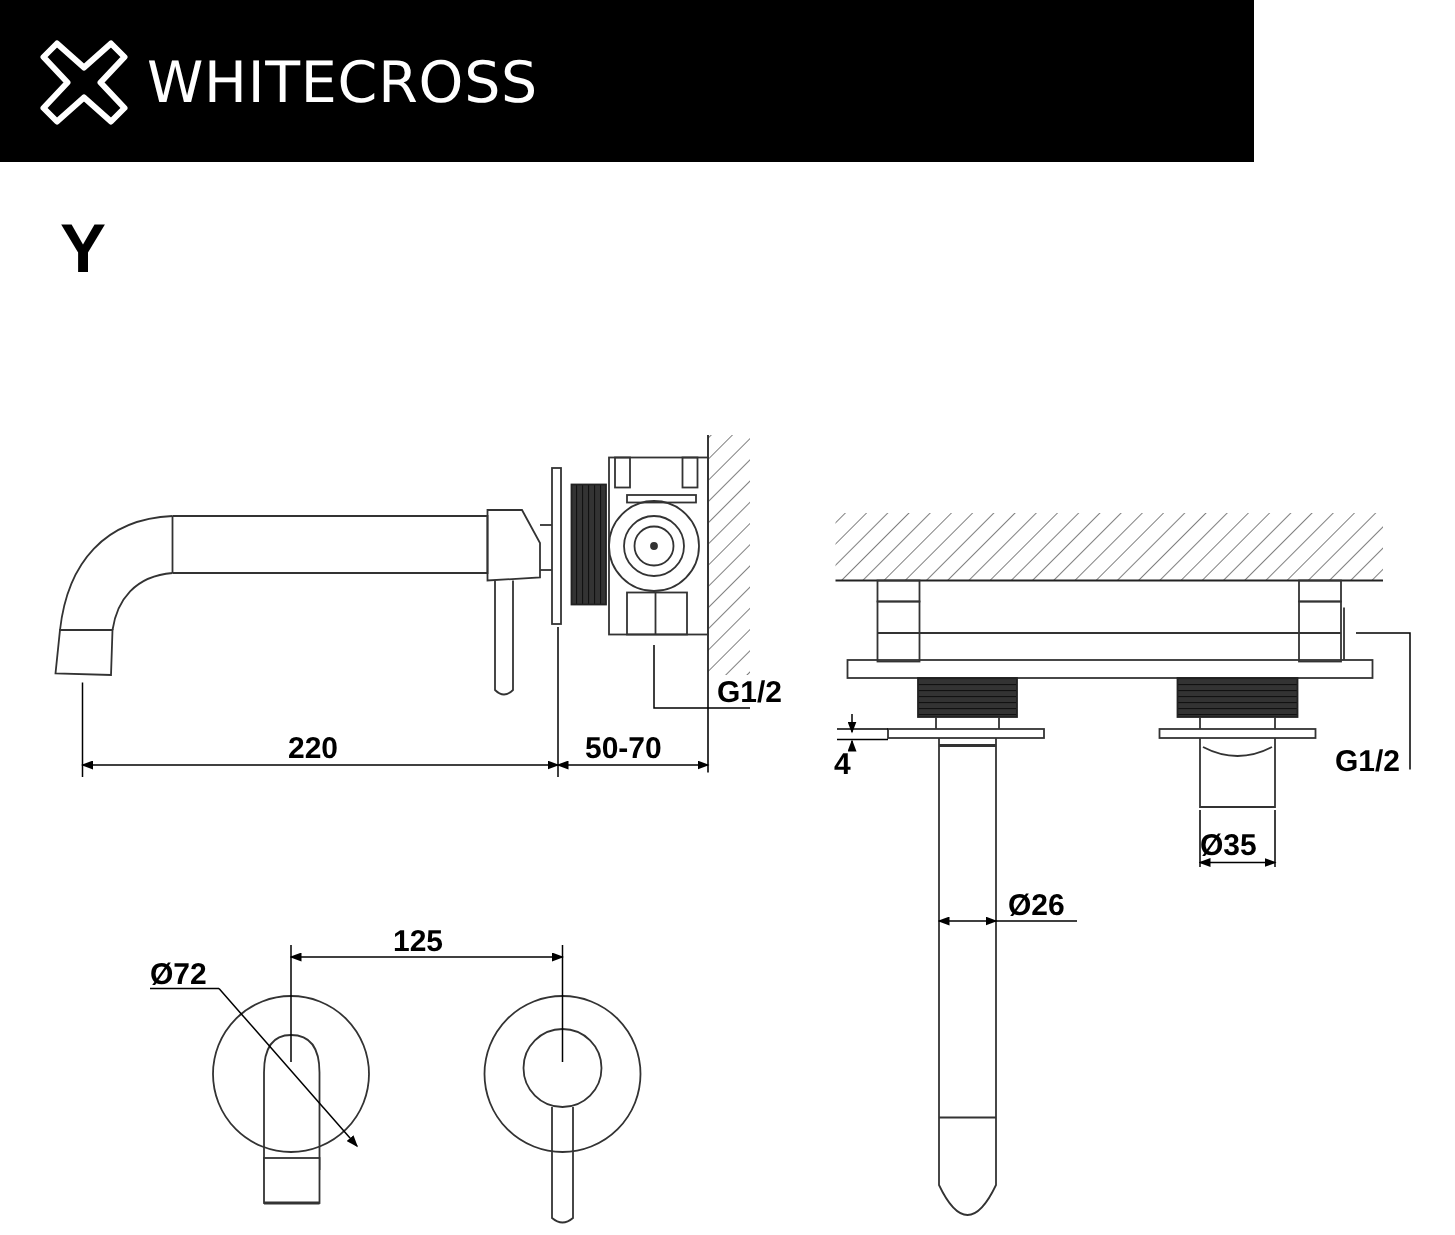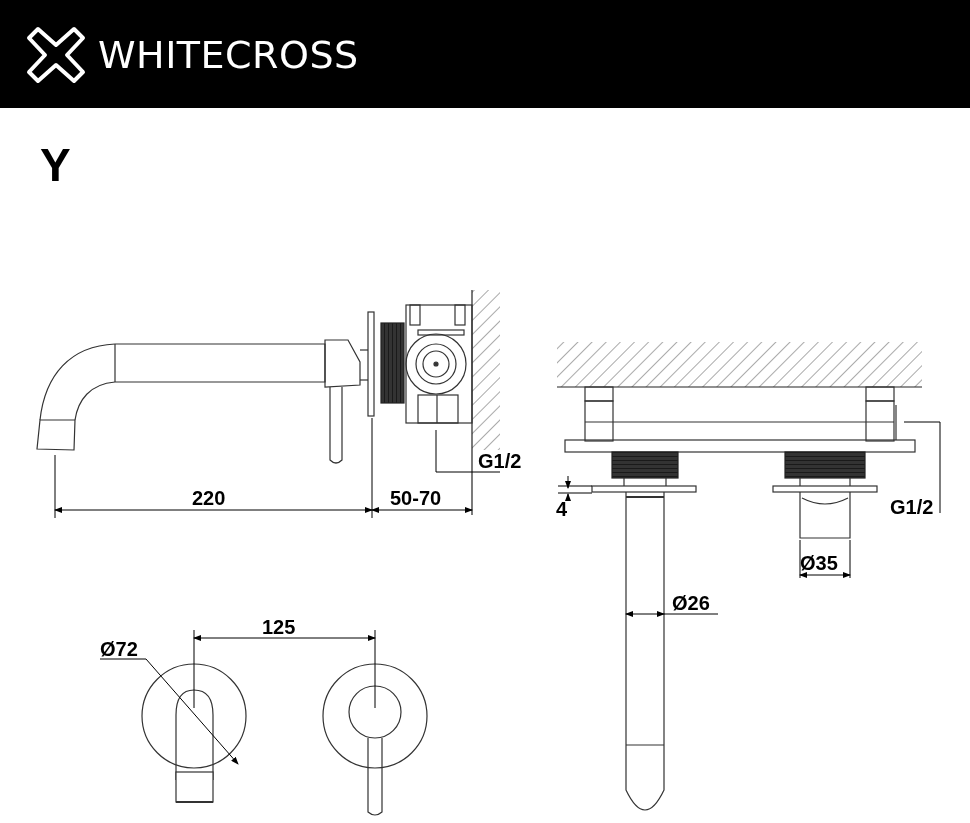--- a/index.html
+++ b/index.html
@@ -1,17 +1,17 @@
 <!DOCTYPE html>
 <html><head>
   <meta charset="utf-8">
   <style>
     html, body { margin: 0; padding: 0; background: #ffffff; }
     body { width: 970px; height: 823px; position: relative; overflow: hidden; font-family: "Liberation Sans", sans-serif; }
-    .header { position: absolute; left: 0; top: 0; width: 970px; height: 108px; background: #000000; }
+    .header { position: absolute; left: 0; top: 0; width: 836px; height: 108px; background: #000000; }
     .logo { position: absolute; left: 26px; top: 26px; display: flex; align-items: center; }
     .logo-mark { width: 60px; height: 58px; }
     .logo-text { color: #ffffff; font-size: 38px; letter-spacing: 0.5px; margin-left: 12px; font-family: "DejaVu Sans", sans-serif; font-weight: normal; }
     .variant { position: absolute; left: 40px; top: 138px; font-size: 46px; font-weight: bold; color: #000; font-family: "Liberation Sans", sans-serif; }
     .drawing { position: absolute; left: 0; top: 0; width: 970px; height: 823px; }
     .dim { font-family: "Liberation Sans", sans-serif; font-weight: bold; font-size: 20px; fill: #000; }
   </style>
 </head>
 <body>
 

